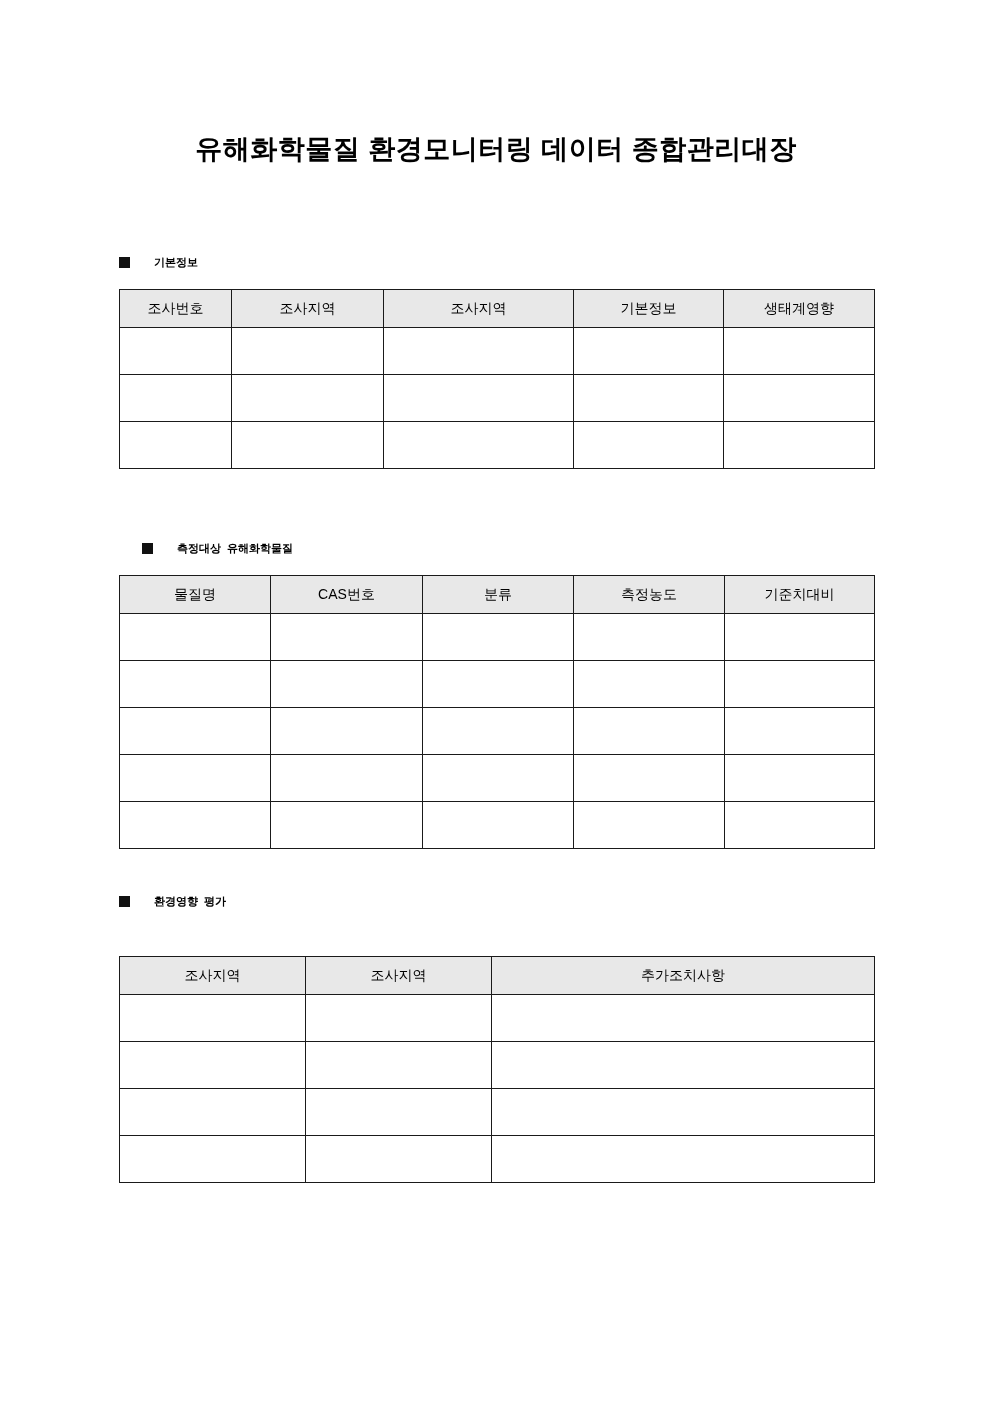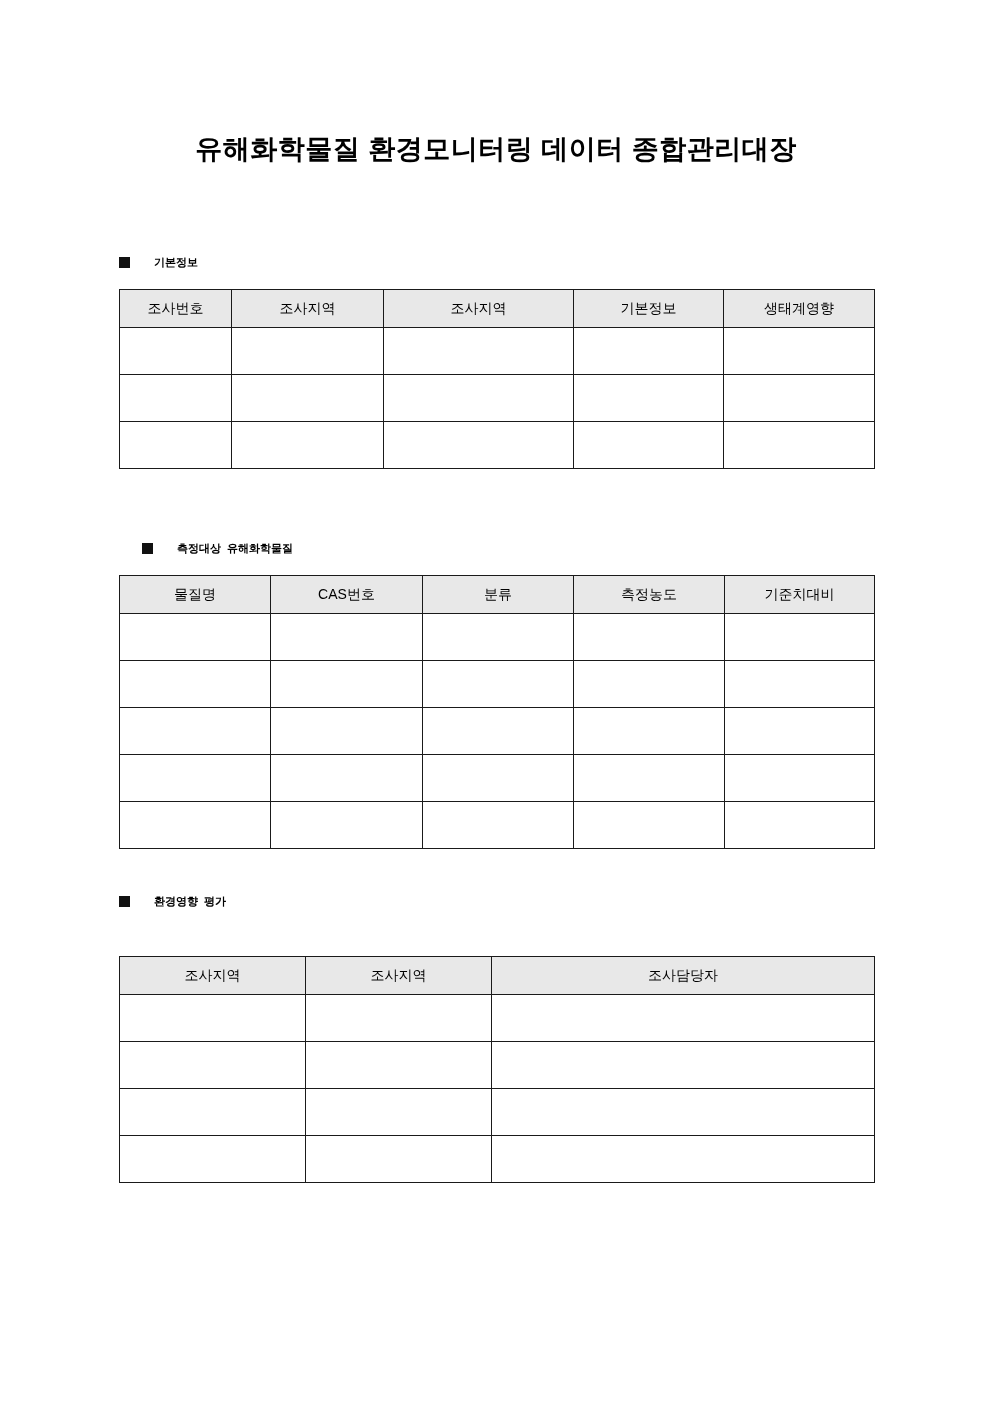--- a/index.html
+++ b/index.html
@@ -220,21 +220,21 @@
   <table class="form-table" id="table-impact">
     <colgroup>
       <col style="width:186px">
         <col style="width:186px">
         <col style="width:383px">
     </colgroup>
     <thead>
       <tr>
         <th>조사지역</th>
         <th>조사지역</th>
-        <th>조사담당자</th>
+        <th>추가조치사항</th>
       </tr>
     </thead>
     <tbody>
       <tr>
         <td></td>
         <td></td>
         <td></td>
       </tr>
       <tr>
         <td></td>

